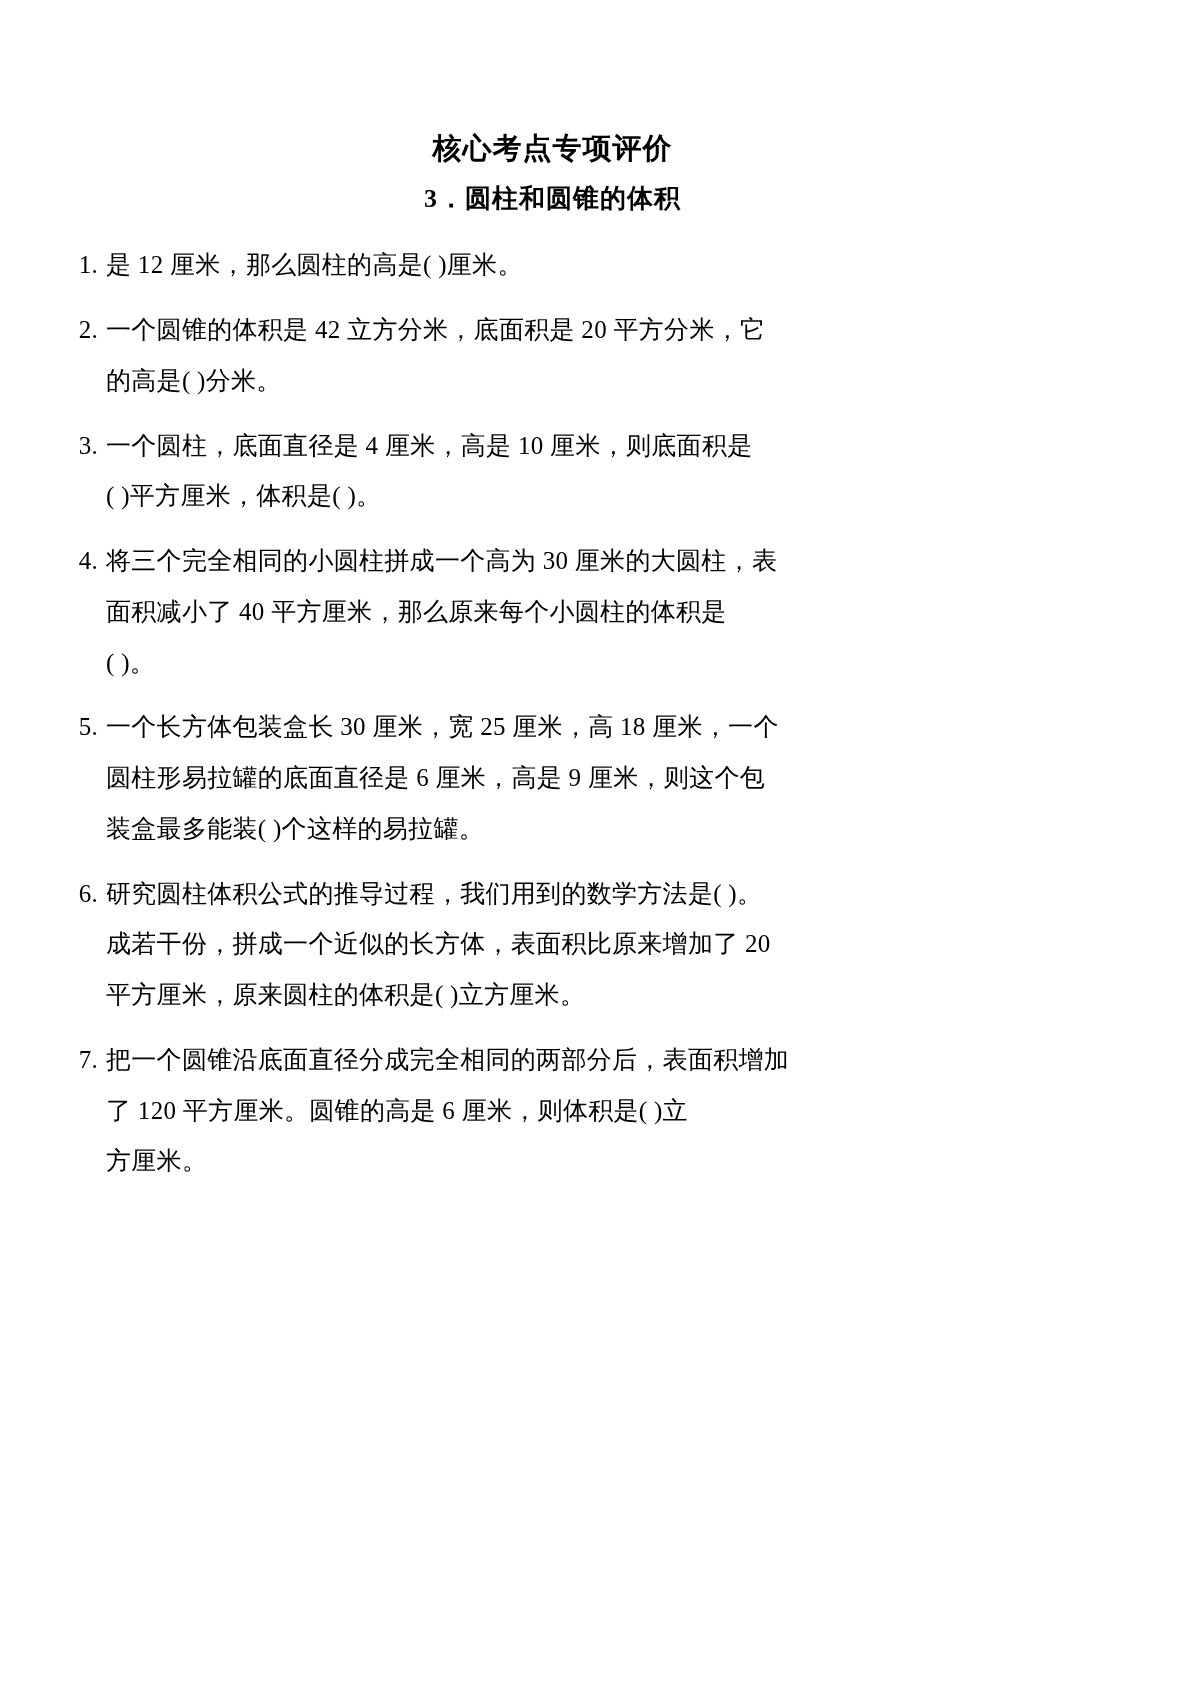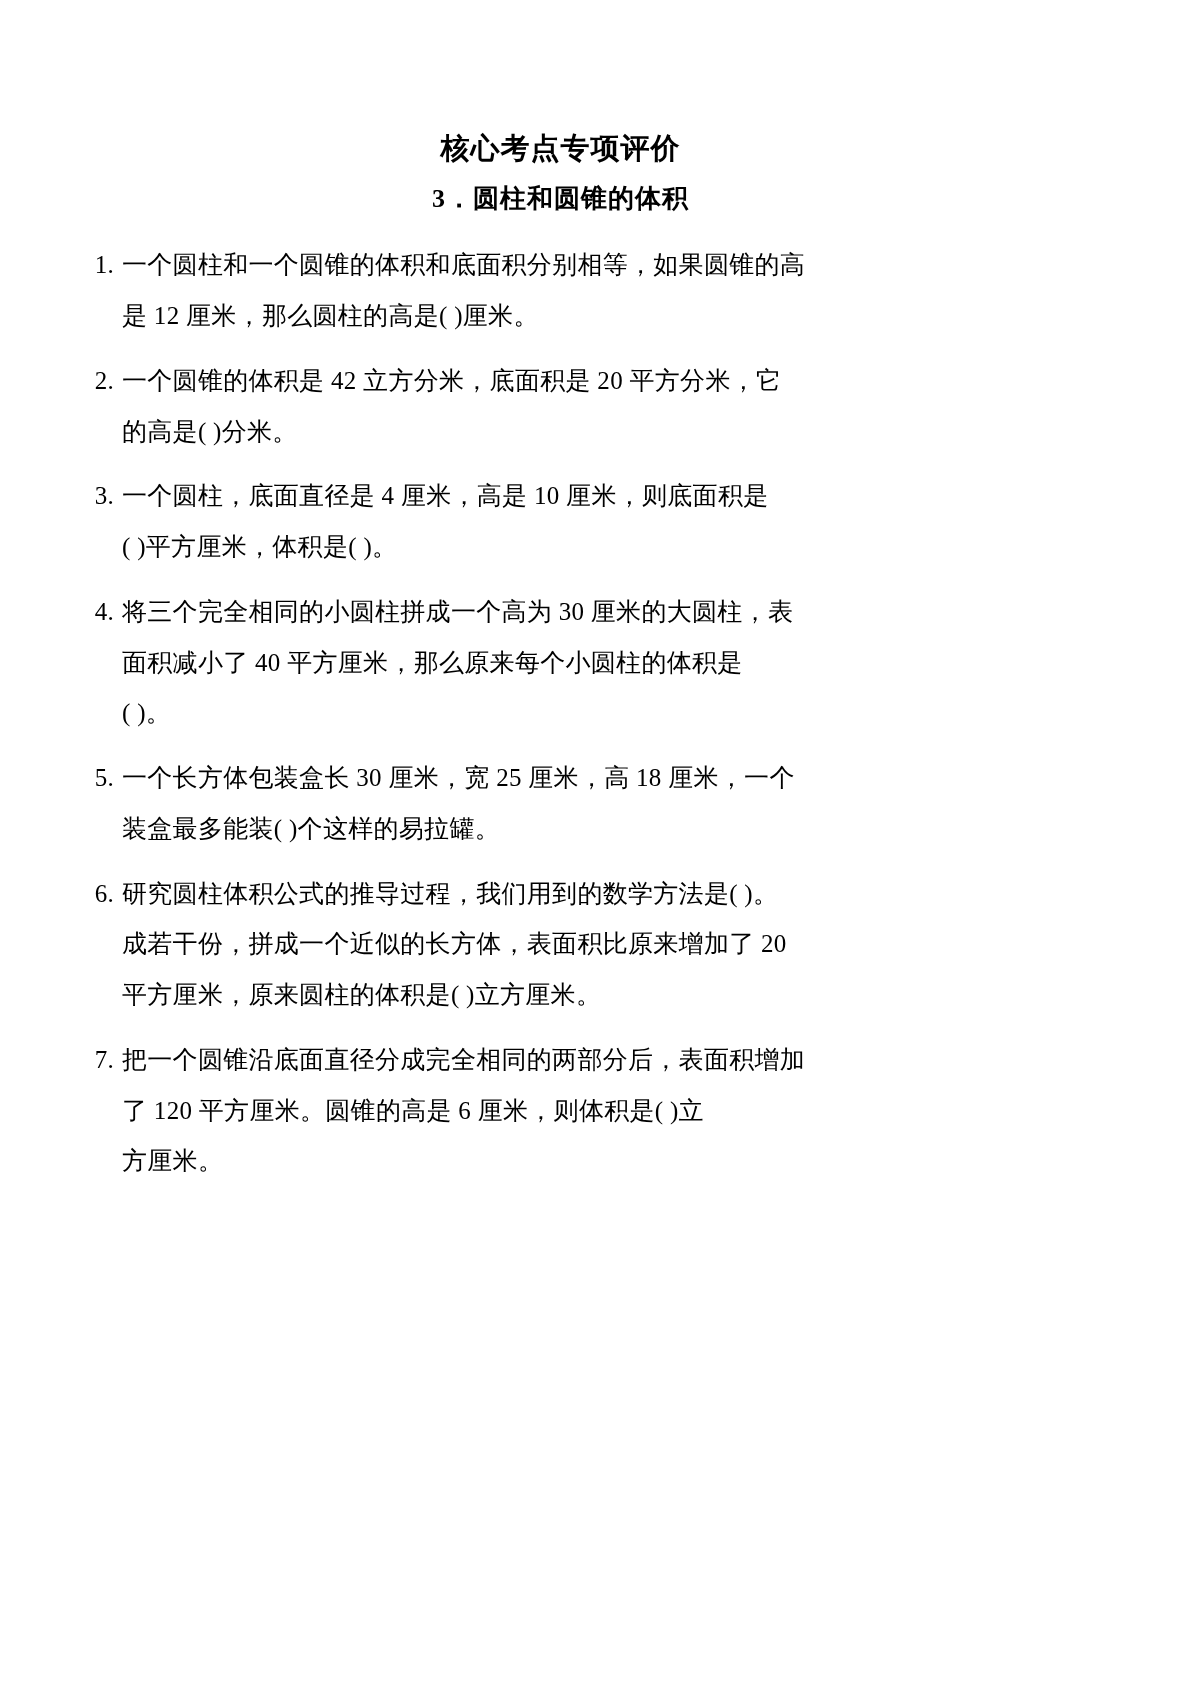--- a/index.html
+++ b/index.html
@@ -11,21 +11,21 @@
     font-family: "Liberation Serif", "DejaVu Serif", serif;
     color: #000000;
   }
   .page {
     position: relative;
     width: 1191px;
     height: 1684px;
     margin: 0 auto;
     background: #ffffff;
     box-sizing: border-box;
-    padding: 130px 150px 60px 80px;
+    padding: 130px 150px 60px 64px;
   }
   .doc-title {
     text-align: center;
     font-size: 29px;
     font-weight: bold;
     letter-spacing: 1px;
     margin: 0 0 14px 0;
     line-height: 1.3;
   }
   .doc-subtitle {
@@ -82,21 +82,20 @@
 <div class="page">
 
   <div class="doc-title">核心考点专项评价</div>
   <div class="doc-subtitle">3．圆柱和圆锥的体积</div>
 
   <ol class="qlist">
 
     <li class="qitem">
       <span class="qnum">1.</span>
       <span class="qbody">
-        <p>一个圆柱和一个圆锥的体积和底面积分别相等，如果圆锥的高</p>
         <p>是 12 厘米，那么圆柱的高是(        )厘米。</p>
       </span>
     </li>
 
     <li class="qitem">
       <span class="qnum">2.</span>
       <span class="qbody">
         <p>一个圆锥的体积是 42 立方分米，底面积是 20 平方分米，它</p>
         <p>的高是(        )分米。</p>
       </span>
@@ -116,20 +115,21 @@
         <p>将三个完全相同的小圆柱拼成一个高为 30 厘米的大圆柱，表</p>
         <p>面积减小了 40 平方厘米，那么原来每个小圆柱的体积是</p>
         <p>(        )。</p>
       </span>
     </li>
 
     <li class="qitem">
       <span class="qnum">5.</span>
       <span class="qbody">
         <p>一个长方体包装盒长 30 厘米，宽 25 厘米，高 18 厘米，一个</p>
+        <p>圆柱形易拉罐的底面直径是 6 厘米，高是 9 厘米，则这个包</p>
         <p>装盒最多能装(        )个这样的易拉罐。</p>
       </span>
     </li>
 
     <li class="qitem">
       <span class="qnum">6.</span>
       <span class="qbody">
         <p>研究圆柱体积公式的推导过程，我们用到的数学方法是(        )。</p>
         <p>成若干份，拼成一个近似的长方体，表面积比原来增加了 20</p>
         <p>平方厘米，原来圆柱的体积是(        )立方厘米。</p>

